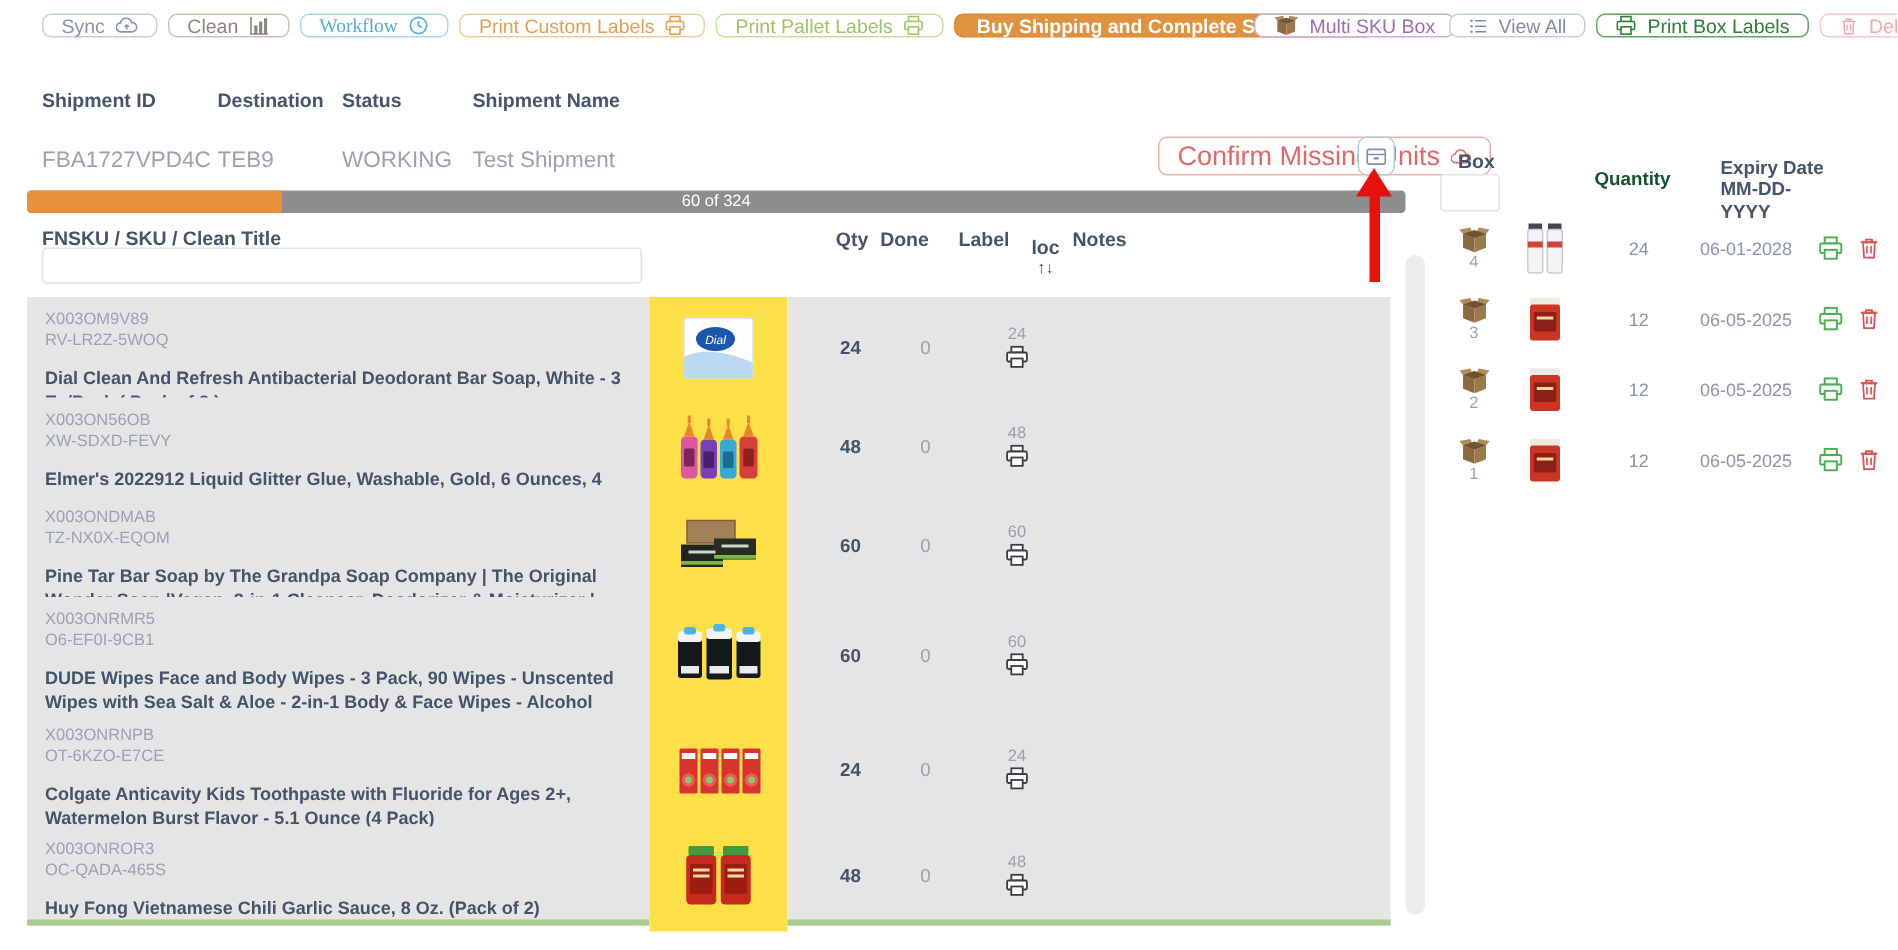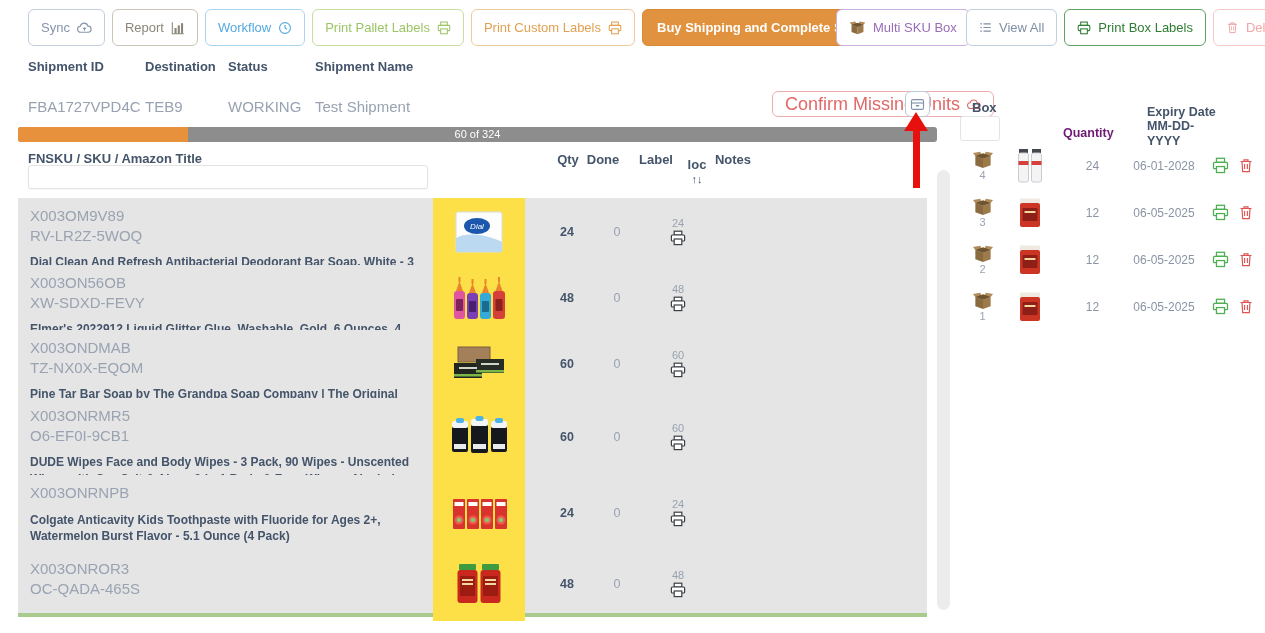--- a/index.html
+++ b/index.html
@@ -1,27 +1,27 @@
 <!DOCTYPE html>
 <html><head>
 <meta charset="utf-8">
 <style>
   * { margin:0; padding:0; box-sizing:border-box; }
   html,body { width:1265px; height:633px; background:#fff; overflow:hidden;
     font-family:"Liberation Sans", sans-serif; position:relative; }
   .btn { display:inline-flex; align-items:center; gap:7px; background:#fff;
     border:1px solid #ccc; border-radius:6px; padding:4px 12px; font-size:13px;
-    height:37px; white-space:nowrap; cursor:pointer; font-family:inherit; }
+    height:16px; white-space:nowrap; cursor:pointer; font-family:inherit; }
   .btn svg { flex:0 0 auto; }
 
   
   #toolbar-left { position:absolute; left:28px; top:9px; display:flex; gap:7px; }
   .btn-sync   { color:#8795ac; border-color:#c3cedd; }
   .btn-report { color:#8b8679; border-color:#cac4b5; }
-  .btn-workflow { color:#54aadf; border-color:#a9d4ef; }
+  .btn-workflow { color:#54aadf; border-color:#a9d4ef;font-family:Liberation Serif, serif; }
   .btn-print-custom { color:#e2a152; border-color:#eecb9f; }
   .btn-print-pallet { color:#9cc566; border-color:#c6df9f; }
   .btn-buy { background:#e0923e; border-color:#d98a33; color:#fff; font-weight:600; padding:4px 14px; }
   .btn-buy .dollar { color:#ffe9a8; font-weight:700; font-size:14px; }
   .btn-multisku { position:absolute; left:836px; top:9px; color:#9a6cb8; border-color:#c9aede; }
   #toolbar-right { position:absolute; left:966px; top:9px; display:flex; gap:7px; }
   .btn-viewall { color:#7f8ea3; border-color:#bfd1df; }
   .btn-printbox { color:#2e7d32; border-color:#5ea361; }
   .btn-deletebox { color:#f0a8a8; border-color:#f6c9c9; cursor:default; }
 
@@ -57,39 +57,39 @@
   #col-loc { top:158px; line-height:1.15; }
   #col-loc .sort { font-weight:400; font-size:11px; color:#44546a; cursor:pointer; }
 
   
   #left-panel { position:absolute; left:18px; top:198px; width:415px; height:419px;
     background:#e5e5e5; border-bottom:4px solid #a8ca8c; }
   #thumb-col { position:absolute; left:433px; top:198px; width:92px; height:423px; background:#fde047; }
   #mid-panel { position:absolute; left:525px; top:198px; width:402px; height:419px;
     background:#e5e5e5; border-bottom:4px solid #a8ca8c; }
   .lrow { padding:8px 12px 0 12px; overflow:hidden; }
-  .lrow .code { font-size:15px; color:#9aa3b2; line-height:1.3; }
+  .lrow .code { font-size:11px; color:#9aa3b2; line-height:1.3; }
   .lrow .title { margin-top:9px; font-size:12px; font-weight:700; color:#44546a; line-height:1.4; }
   .trow { display:flex; align-items:center; justify-content:center; }
   .mrow { display:flex; align-items:center; padding-left:15px; }
   .mrow .qty { width:54px; text-align:center; font-size:12.5px; font-weight:700; color:#44546a; }
   .mrow .done { width:46px; text-align:center; font-size:12.5px; color:#98a2b0; }
   .mrow .labelcell { width:56px; margin-left:10px; display:flex; flex-direction:column; align-items:center; }
   .mrow .labelcell .cnt { font-size:11px; color:#98a2b0; line-height:1; margin-bottom:1px; }
   .mrow .labelcell .printer { color:#3a3f44; cursor:pointer; display:block; }
 
   
   #scrollbar { position:absolute; left:937px; top:170px; width:13px; height:440px;
     background:#ececec; border-radius:7px; cursor:pointer; }
 
   
   #box-h   { position:absolute; left:972px; top:100px; font-size:13px; font-weight:700; color:#44546a; }
   #box-input { position:absolute; left:960px; top:116px; width:40px; height:25px;
     border:1px solid #e4e4e4; border-radius:3px; font-size:12px; text-align:center; font-family:inherit; }
-  #qty-h   { position:absolute; left:1063px; top:112px; font-size:12.5px; font-weight:700; color:#701a75;margin-top:14px; }
+  #qty-h   { position:absolute; left:1063px; top:112px; font-size:12.5px; font-weight:700; color:#14532d; }
   #exp-h   { position:absolute; left:1147px; top:105px; width:80px; text-align:left;
     font-size:12.5px; font-weight:700; color:#44546a; line-height:1.15; }
   #box-rows { position:absolute; left:960px; top:142px; width:300px; }
   .brow { height:47px; display:flex; align-items:center; }
   .brow .boxcell { width:45px; display:flex; flex-direction:column; align-items:center; }
   .brow .boxcell .num { font-size:11px; color:#9aa3b2; line-height:1; margin-top:1px; }
   .brow .bthumb { width:50px; display:flex; justify-content:center; }
   .brow .bqty { width:75px; text-align:center; font-size:12px; color:#8a94a4; }
   .brow .bexp { width:68px; text-align:center; font-size:12px; color:#8a94a4; }
   .brow .bicons { display:flex; gap:9px; margin-left:14px; }
@@ -148,39 +148,39 @@
 </svg>
 
 <div id="toolbar-left">
   <button class="btn btn-sync">
     <span>Sync</span>
     <svg class="ic" width="15" height="12">
         <use href="#sym-cloud"></use>
       </svg>
   </button>
   <button class="btn btn-report">
-    <span>Report</span>
+    <span>Clean</span>
     <svg class="ic" width="14" height="14">
         <use href="#sym-chart"></use>
       </svg>
   </button>
   <button class="btn btn-workflow">
     <span>Workflow</span>
     <svg class="ic" width="14" height="14">
         <use href="#sym-clock"></use>
       </svg>
   </button>
+  <button class="btn btn-print-custom">
+    <span>Print Custom Labels</span>
+    <svg class="ic" width="14" height="14">
+        <use href="#sym-printer"></use>
+      </svg>
+  </button>
   <button class="btn btn-print-pallet">
     <span>Print Pallet Labels</span>
-    <svg class="ic" width="14" height="14">
-        <use href="#sym-printer"></use>
-      </svg>
-  </button>
-  <button class="btn btn-print-custom">
-    <span>Print Custom Labels</span>
     <svg class="ic" width="14" height="14">
         <use href="#sym-printer"></use>
       </svg>
   </button>
   <button class="btn btn-buy">
     <span>Buy Shipping and Complete Shipment</span>
     <span class="dollar">$</span>
   </button>
 </div>
 
@@ -236,21 +236,21 @@
 <div id="progress">
   <div class="fill"></div>
   <div class="plabel">60 of 324</div>
 </div>
 
 <div id="arrow">
   <div class="head"></div>
   <div class="stem"></div>
 </div>
 
-<div id="list-title">FNSKU / SKU / Amazon Title</div>
+<div id="list-title">FNSKU / SKU / Clean Title</div>
 <input id="search-input" value="" placeholder="" style="">
 <div class="col-h" style="left:553px; width:30px">Qty</div>
 <div class="col-h" style="left:583px; width:40px">Done</div>
 <div class="col-h" style="left:635px; width:42px">Label</div>
 <div class="col-h" id="col-loc" style="left:682px; width:30px">
   <div>loc</div>
   <div class="sort">↑↓</div>
 </div>
 <div class="col-h" style="left:713px; width:40px">Notes</div>
 
@@ -270,25 +270,27 @@
     <div class="code">TZ-NX0X-EQOM</div>
     <div class="title">Pine Tar Bar Soap by The Grandpa Soap Company | The Original Wonder Soap |Vegan, 3-in-1 Cleanser, Deodorizer &amp; Moisturizer | 3.25 Oz. Each – 2 Pack</div>
   </div>
   <div class="lrow" style="height:77px">
     <div class="code">X003ONRMR5</div>
     <div class="code">O6-EF0I-9CB1</div>
     <div class="title">DUDE Wipes Face and Body Wipes - 3 Pack, 90 Wipes - Unscented Wipes with Sea Salt &amp; Aloe - 2-in-1 Body &amp; Face Wipes - Alcohol Free and Hypoallergenic Cleansing Wipes</div>
   </div>
   <div class="lrow" style="height:76px">
     <div class="code">X003ONRNPB</div>
+    <div class="code">OT-6KZO-E7CE</div>
     <div class="title">Colgate Anticavity Kids Toothpaste with Fluoride for Ages 2+, Watermelon Burst Flavor - 5.1 Ounce (4 Pack)</div>
   </div>
   <div class="lrow" style="height:66px">
     <div class="code">X003ONROR3</div>
     <div class="code">OC-QADA-465S</div>
+    <div class="title">Huy Fong Vietnamese Chili Garlic Sauce, 8 Oz. (Pack of 2)</div>
   </div>
 </div>
 
 <div id="thumb-col">
   <div class="trow" style="height:67px">
     <svg width="52" height="48" viewBox="0 0 52 48">
         <rect x="3" y="4" width="46" height="40" rx="2" fill="#fdfdfd" stroke="#d8dde4"></rect>
         <path d="M3 30c10-6 30-4 46 4v10H3z" fill="#bcd9f2"></path>
         <ellipse cx="24" cy="18" rx="13" ry="8" fill="#1a57ad"></ellipse>
         <text x="24" y="21" font-size="8" font-style="italic" fill="#fff" text-anchor="middle" font-family="Liberation Sans, sans-serif">Dial</text>

